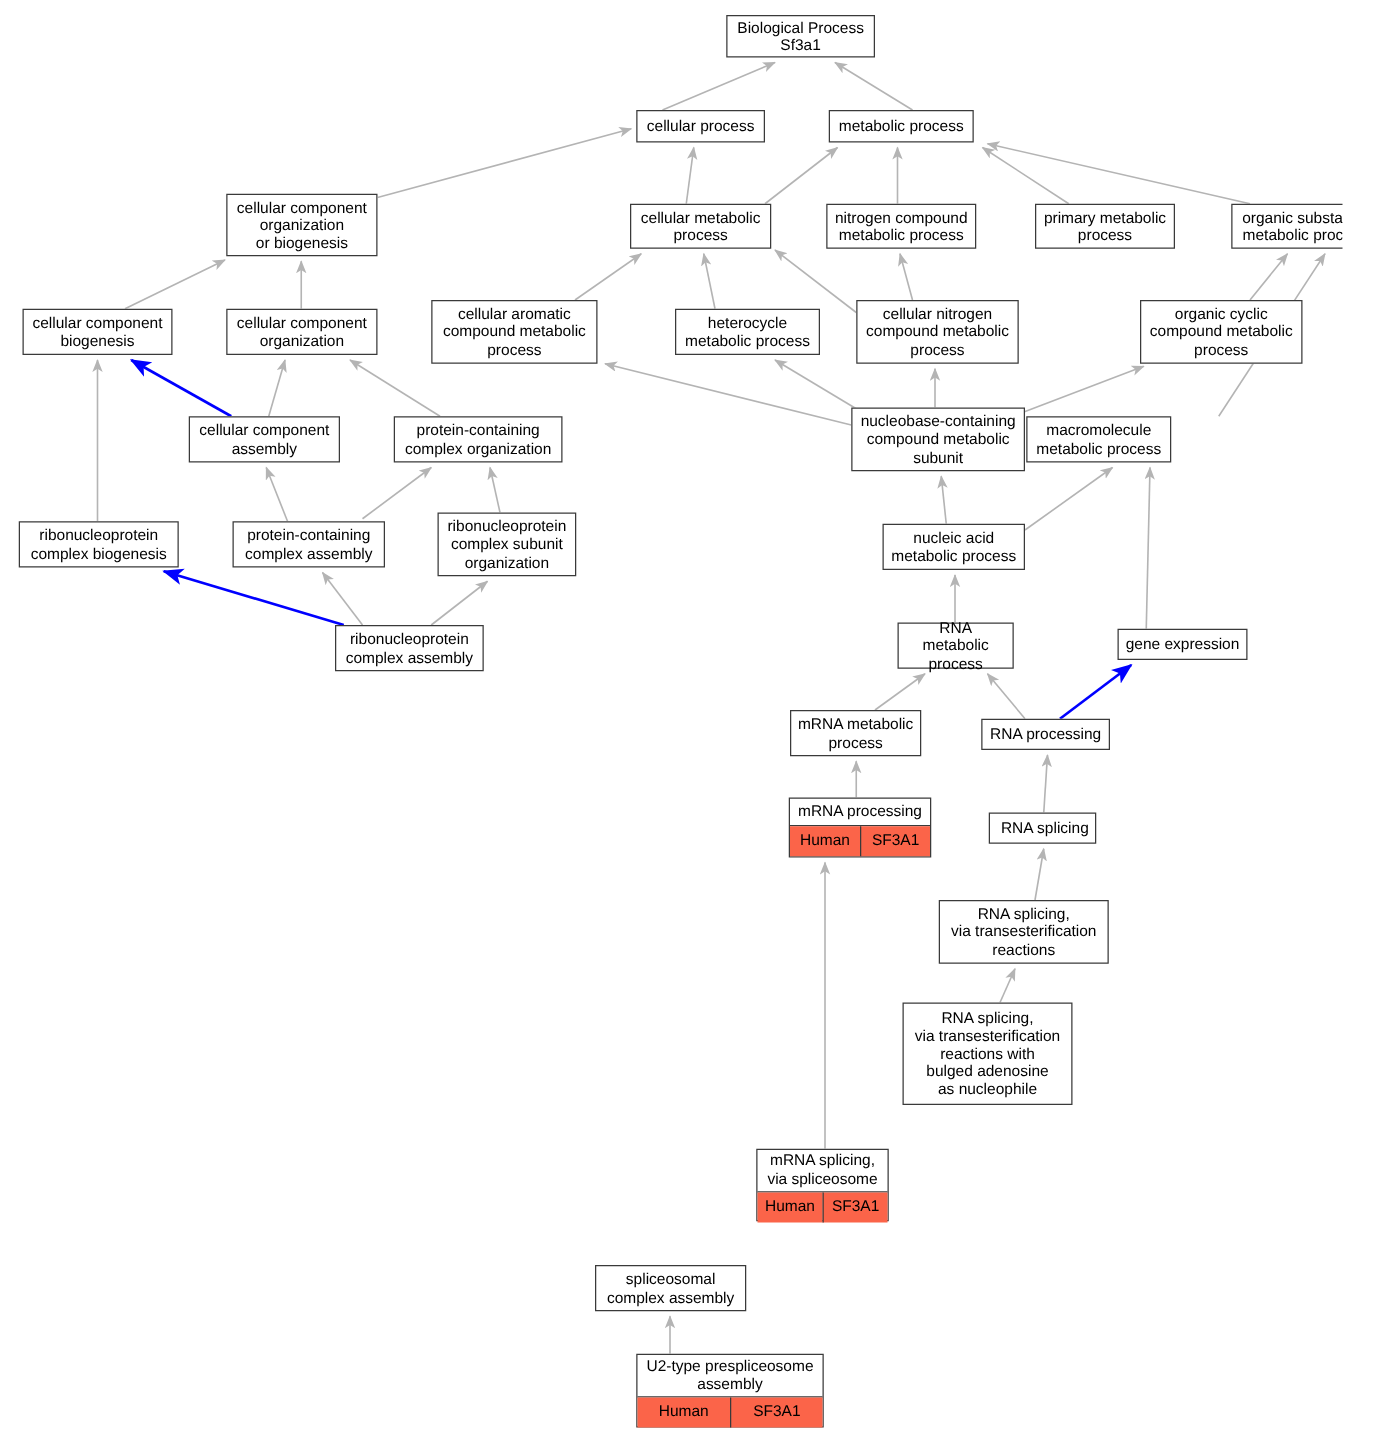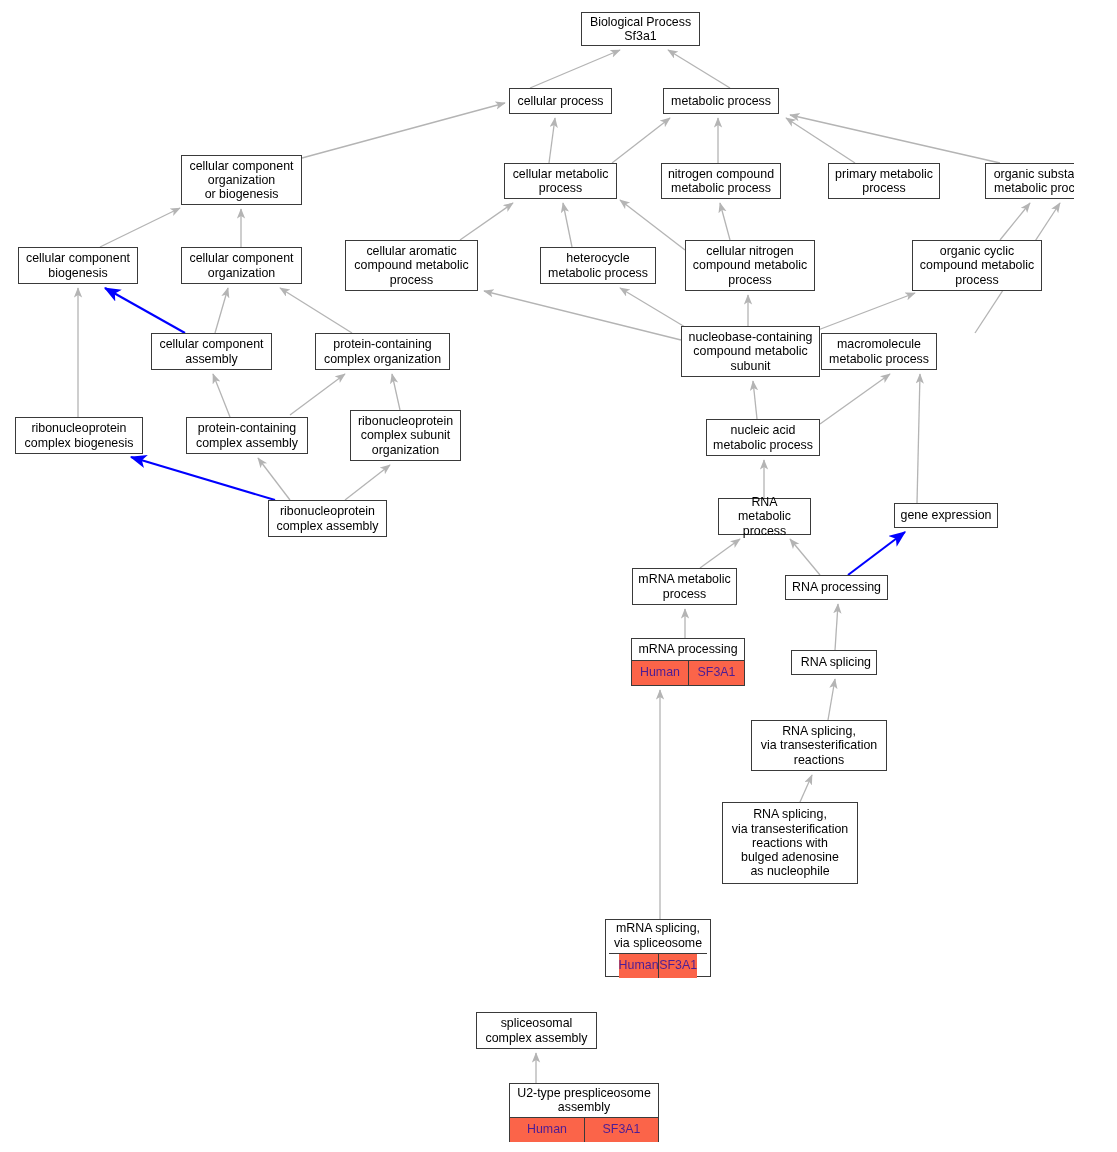--- a/index.html
+++ b/index.html
@@ -54,21 +54,21 @@
     flex-direction: row;
     height: 24px;
     flex: 0 0 24px;
   }
   .anno-cell {
     box-sizing: border-box;
     flex: 1 1 50%;
     background: #fb6449;
     font-size: 12.4px;
     line-height: 22px;
-    color: #4c1d95;
+    color: #000000;
     text-align: center;
     overflow: hidden;
   }
   .anno-cell.right {
     border-left: 1.6px solid #3a3a3a;
   }
 </style>
 </head>
 <body>
 
@@ -260,21 +260,21 @@
 via transesterification
 reactions</div>
       </div>
       <div class="node" style="left: 722px; top: 802px; width: 136px; height: 82px;">
         <div class="label">RNA splicing,
 via transesterification
 reactions with
 bulged adenosine
 as nucleophile</div>
       </div>
-      <div class="node annotated" style="left: 605px; top: 919px; width: 106px; height: 58px; align-items: center;">
+      <div class="node annotated" style="left: 605px; top: 919px; width: 106px; height: 58px;">
         <div class="label">mRNA splicing,
 via spliceosome</div>
         <div class="anno-row">
           <div class="anno-cell">Human</div>
           <div class="anno-cell right">SF3A1</div>
         </div>
       </div>
       <div class="node" style="left: 476px; top: 1012px; width: 121px; height: 37px;">
         <div class="label">spliceosomal
 complex assembly</div>

